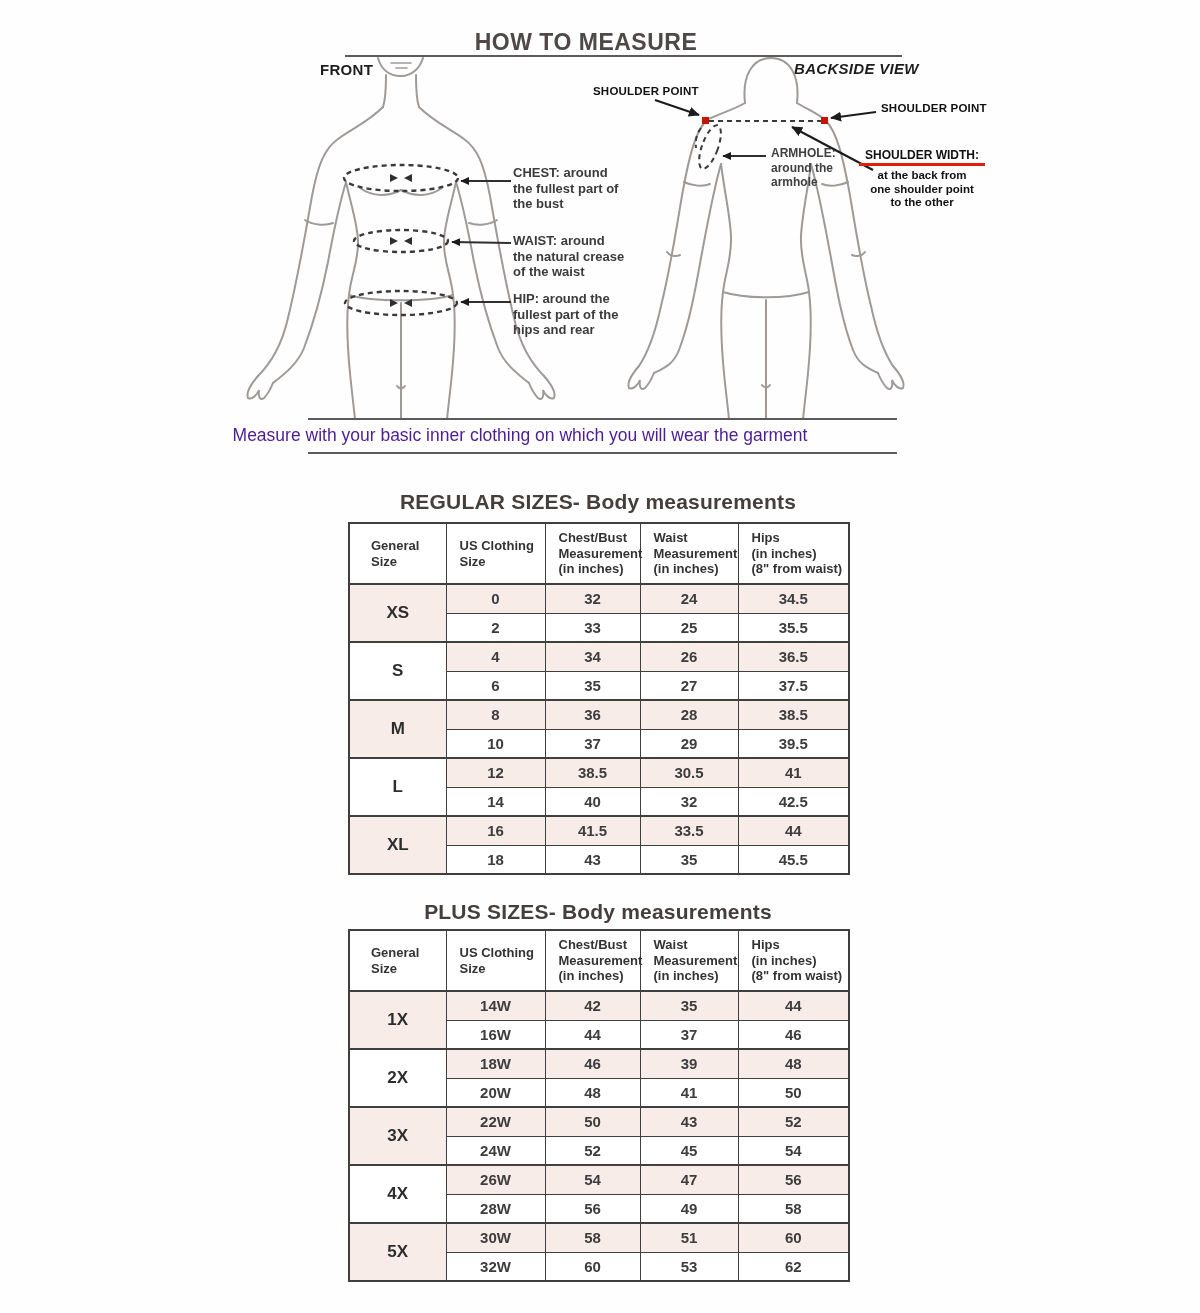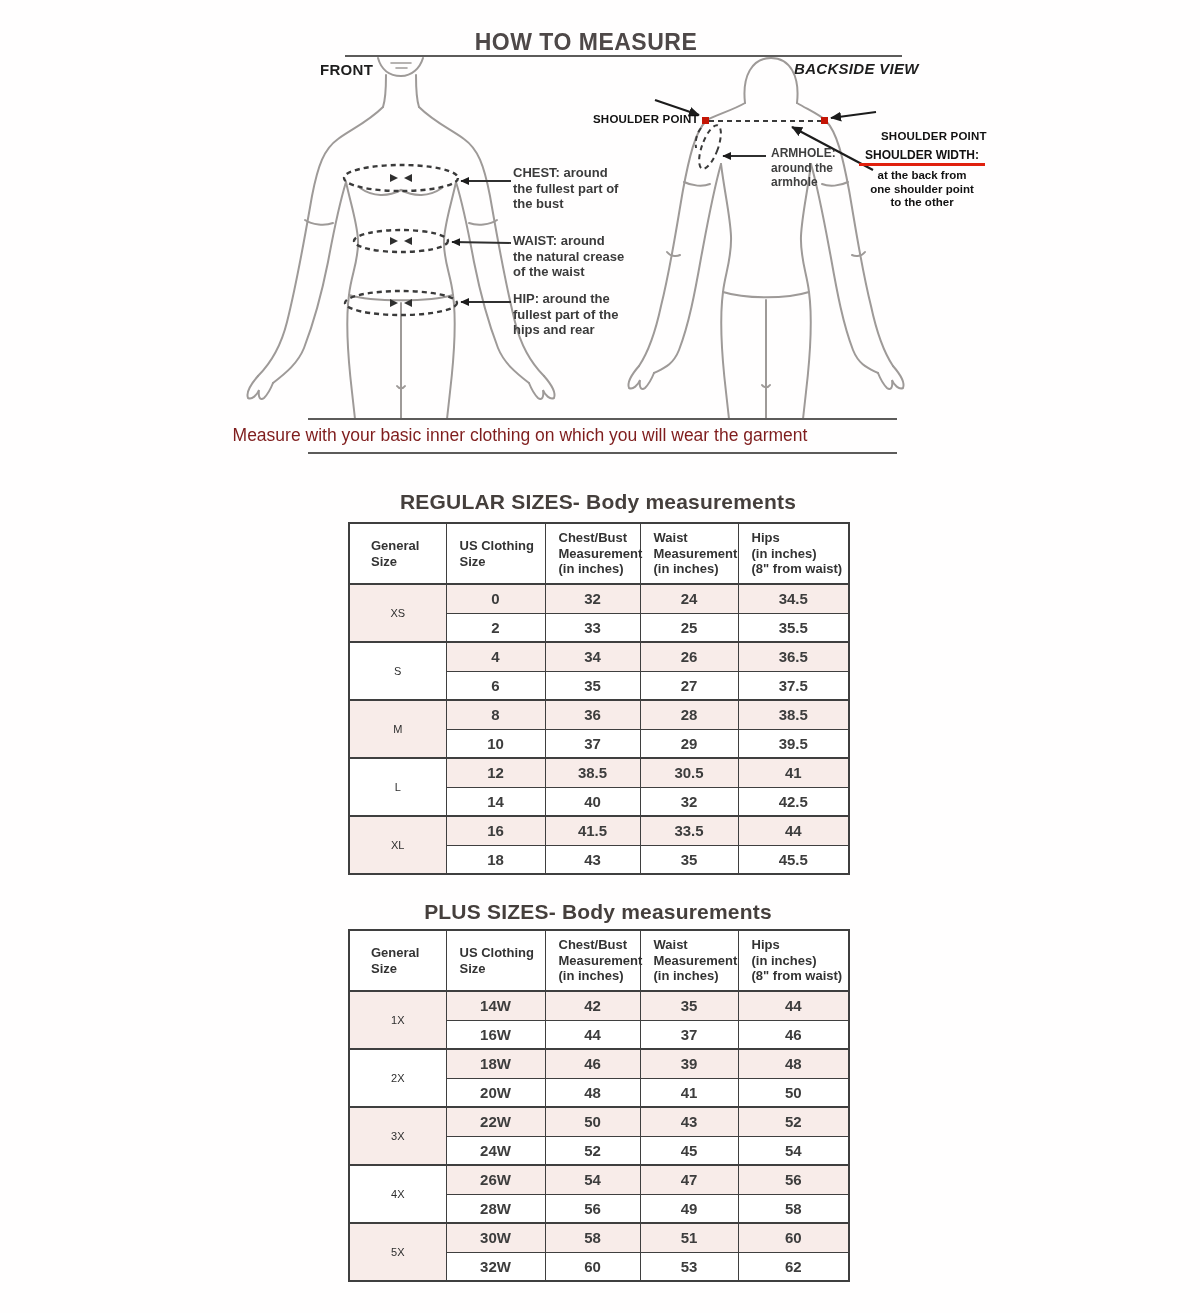--- a/index.html
+++ b/index.html
@@ -9,48 +9,48 @@
 
   .abs { position:absolute; }
   .hline { position:absolute; height:2px; background:#5c5b5a; }
 
   .page-title { position:absolute; top:29px; left:0; width:1132px; text-align:center;
                 font-size:23px; font-weight:600; letter-spacing:0.5px; color:#4e4848;padding-left:40px; }
   .view-label { position:absolute; font-size:15px; font-weight:700; color:#1d1d1d; letter-spacing:0.3px; }
 
   .fig-note { position:absolute; font-size:13px; font-weight:600; line-height:15.5px;
               color:#3b3b3b; white-space:pre-line; }
-  .sp-label { position:absolute; font-size:11.5px; font-weight:700; color:#111; letter-spacing:0.2px;margin-top:28px; }
+  .sp-label { position:absolute; font-size:11.5px; font-weight:700; color:#111; letter-spacing:0.2px; }
   .armhole-note { position:absolute; font-size:12px; font-weight:600; line-height:14.5px;
                   color:#3f3f3f; white-space:pre-line; }
   .sw-block { position:absolute; width:132px; text-align:center; }
   .sw-title { font-size:12px; font-weight:700; color:#111; }
   .sw-underline { height:3px; margin:1px auto 3px auto; width:126px; }
   .sw-body { font-size:11.5px; font-weight:700; line-height:13.5px; color:#111; white-space:pre-line; }
 
   .measure-note { position:absolute; top:425px; left:0; width:1040px; text-align:center;
-                  font-size:17.5px; font-weight:400; color:#7f1d1d; }
+                  font-size:17.5px; font-weight:400; color:#4c1d95; }
 
   .table-heading { position:absolute; left:348px; width:500px; text-align:center;
                    font-size:21px; font-weight:600; color:#453f3c; letter-spacing:0.2px; }
 
   table.size-table { position:absolute; left:348px; width:500px; border-collapse:collapse;
                      table-layout:fixed; border:2px solid #3f3f3f; background:#14b8a6; }
   table.size-table th, table.size-table td { border:1px solid #3f3f3f; }
   table.size-table thead th { height:61px; background:#fff; font-size:13px; font-weight:600;
                               color:#333; text-align:left; vertical-align:middle;
                               padding:4px 4px 4px 13px; line-height:15.5px;
                               white-space:pre-line; border-bottom:2px solid #3f3f3f; }
   table.size-table thead th:first-child { padding-left:21px; }
   table.size-table td { height:29px; text-align:center; vertical-align:middle;
                         font-size:15px; font-weight:700; color:#3d3d3d; }
   table.size-table tr.first-of-group td { border-top:2px solid #3f3f3f; }
   table.size-table tr.pink-row td { background:#f8ece9; }
   table.size-table tr.white-row td { background:#ffffff; }
-  table.size-table td.group-cell { font-size:11px; font-weight:400; color:#2e2e2e;margin-top:29px; }
+  table.size-table td.group-cell { font-size:17px; font-weight:700; color:#2e2e2e;margin-top:29px; }
   table.size-table td.group-cell.pink-bg { background:#f8ece9 !important; }
   table.size-table td.group-cell.white-bg { background:#ffffff !important; }
 
   svg .outline { stroke:#9e9a98; stroke-width:2; fill:none; stroke-linecap:round; }
   svg .dash { stroke:#3a3a3a; stroke-width:2.4; fill:none; stroke-dasharray:5 4; }
   svg .ptr { stroke:#2f2f2f; stroke-width:1.8; fill:none; }
   svg .ptr-bold { stroke:#1c1c1c; stroke-width:2.2; fill:none; }
 </style>
 </head>
 <body>

